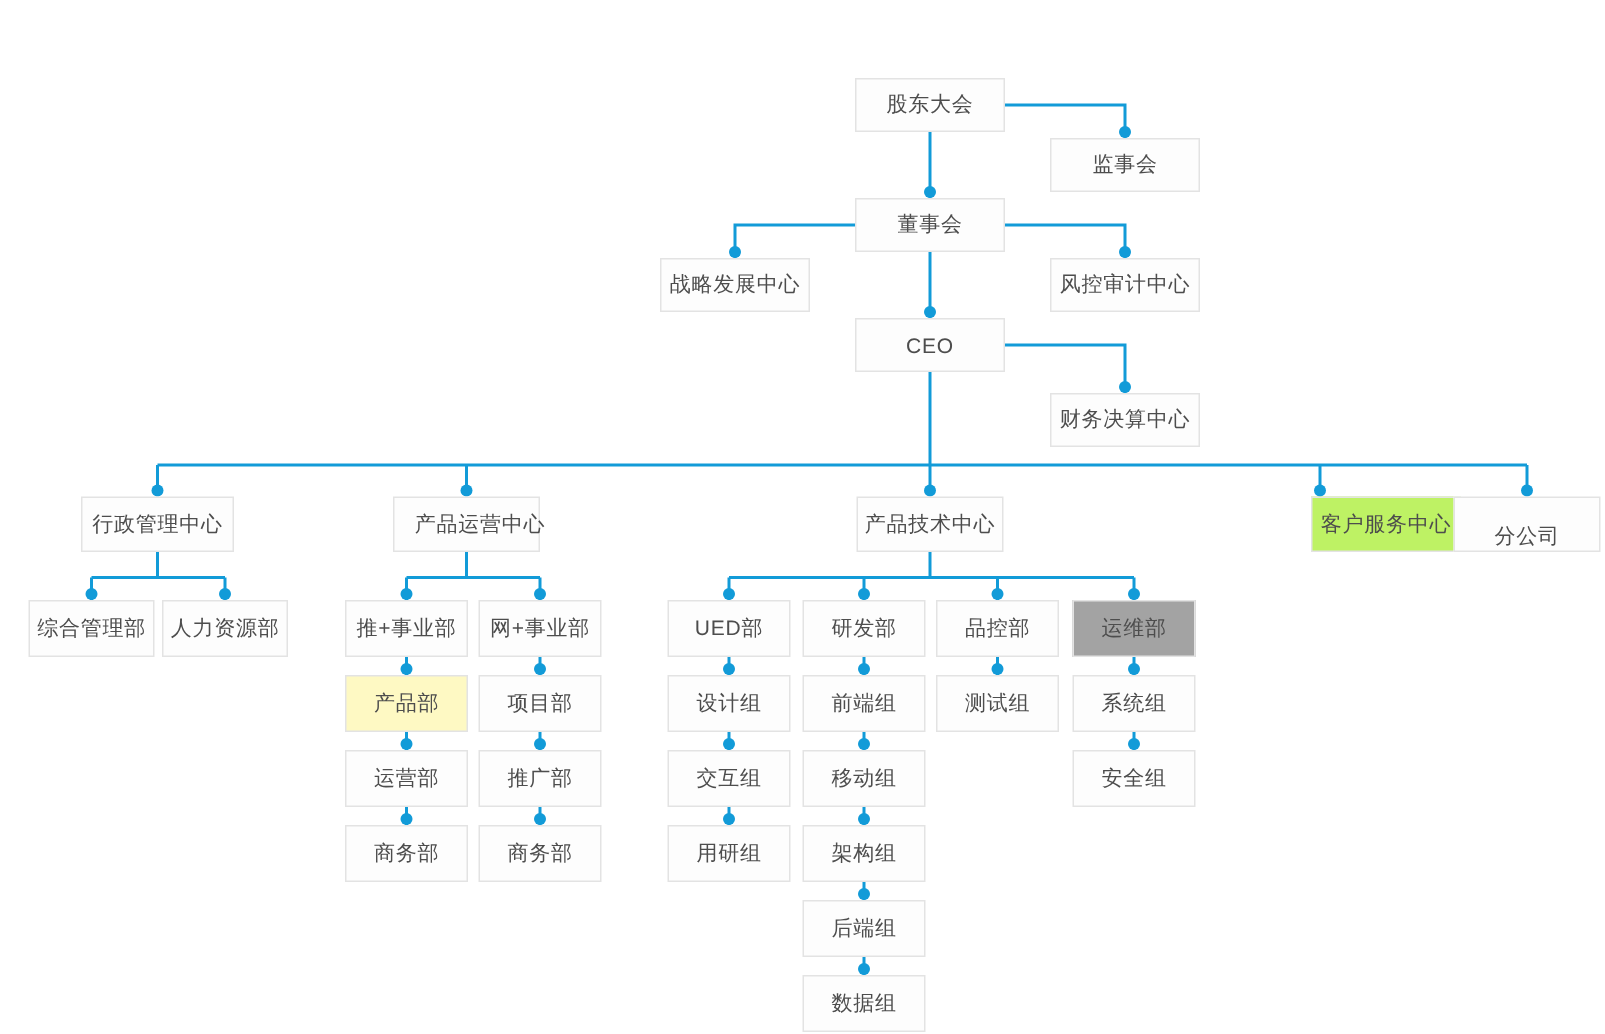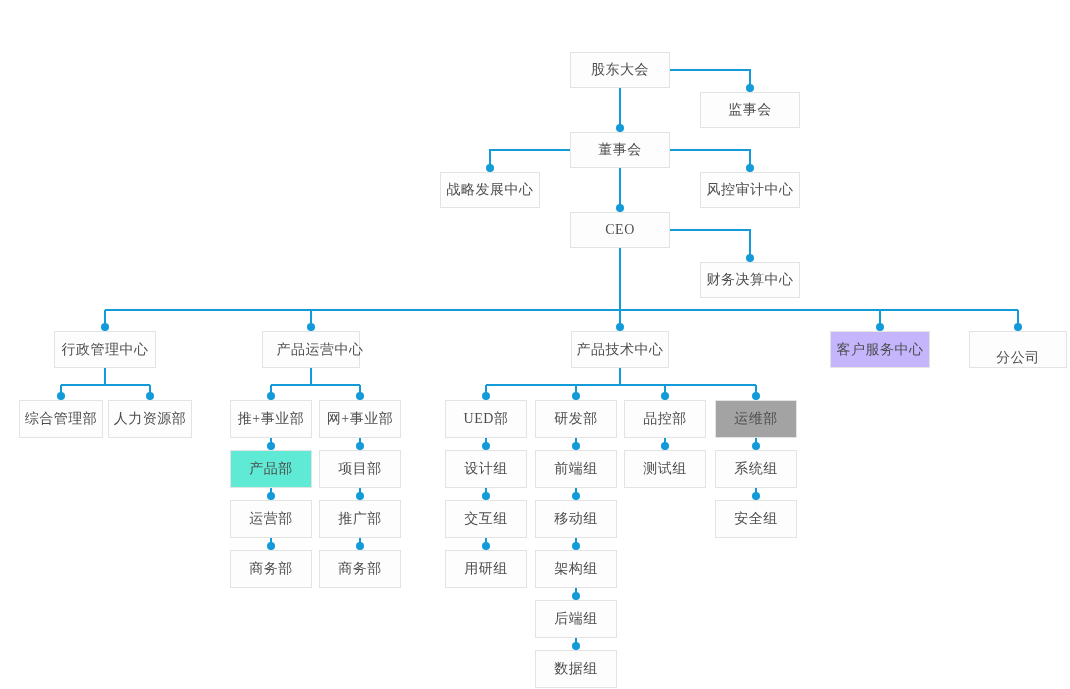--- a/index.html
+++ b/index.html
@@ -29,21 +29,21 @@
     letter-spacing: 0.5px;
     z-index: 2;
   }
   .node span {
     white-space: nowrap;
   }
 </style>
 </head>
 <body>
 
-<div class="canvas" style="background: rgb(255, 255, 255); font-family: Liberation Serif, serif;">
+<div class="canvas" style="background: rgb(255, 255, 255);">
   <svg id="connectors" xmlns="http://www.w3.org/2000/svg" width="1070" height="689">
       <path d="M 670 70 H 750 V 92" fill="none" stroke="#129bd8" stroke-width="2"></path>
       <circle cx="750" cy="88" r="4" fill="#129bd8"></circle>
       <path d="M 620 88 V 132" fill="none" stroke="#129bd8" stroke-width="2"></path>
       <circle cx="620" cy="128" r="4" fill="#129bd8"></circle>
       <path d="M 570 150 H 490 V 172" fill="none" stroke="#129bd8" stroke-width="2"></path>
       <circle cx="490" cy="168" r="4" fill="#129bd8"></circle>
       <path d="M 670 150 H 750 V 172" fill="none" stroke="#129bd8" stroke-width="2"></path>
       <circle cx="750" cy="168" r="4" fill="#129bd8"></circle>
       <path d="M 620 168 V 212" fill="none" stroke="#129bd8" stroke-width="2"></path>
@@ -143,39 +143,39 @@
       </div>
       <div class="node" style="left: 54px; top: 331px; width: 102px; height: 37px; background: rgb(253, 253, 253); border: 1px solid rgb(227, 227, 227); color: rgb(77, 77, 77);">
         <span>行政管理中心</span>
       </div>
       <div class="node" style="left: 262px; top: 331px; width: 98px; height: 37px; background: rgb(253, 253, 253); border: 1px solid rgb(227, 227, 227); color: rgb(77, 77, 77); padding-left: 18px;">
         <span>产品运营中心</span>
       </div>
       <div class="node" style="left: 571px; top: 331px; width: 98px; height: 37px; background: rgb(253, 253, 253); border: 1px solid rgb(227, 227, 227); color: rgb(77, 77, 77);">
         <span>产品技术中心</span>
       </div>
-      <div class="node" style="left: 830px; top: 331px; width: 100px; height: 37px; background: #c4b5fd; border: 1px solid rgb(227, 227, 227); color: rgb(77, 77, 77);">
+      <div class="node" style="left: 874px; top: 331px; width: 100px; height: 37px; background: #bef264; border: 1px solid rgb(227, 227, 227); color: rgb(77, 77, 77);">
         <span>客户服务中心</span>
       </div>
       <div class="node" style="left: 969px; top: 331px; width: 98px; height: 37px; background: rgb(253, 253, 253); border: 1px solid rgb(227, 227, 227); color: rgb(77, 77, 77); align-items: flex-end;">
         <span>分公司</span>
       </div>
       <div class="node" style="left: 19px; top: 400px; width: 84px; height: 38px; background: rgb(253, 253, 253); border: 1px solid rgb(227, 227, 227); color: rgb(77, 77, 77);">
         <span>综合管理部</span>
       </div>
       <div class="node" style="left: 108px; top: 400px; width: 84px; height: 38px; background: rgb(253, 253, 253); border: 1px solid rgb(227, 227, 227); color: rgb(77, 77, 77);">
         <span>人力资源部</span>
       </div>
       <div class="node" style="left: 230px; top: 400px; width: 82px; height: 38px; background: rgb(253, 253, 253); border: 1px solid rgb(227, 227, 227); color: rgb(77, 77, 77);">
         <span>推+事业部</span>
       </div>
       <div class="node" style="left: 319px; top: 400px; width: 82px; height: 38px; background: rgb(253, 253, 253); border: 1px solid rgb(227, 227, 227); color: rgb(77, 77, 77);">
         <span>网+事业部</span>
       </div>
-      <div class="node" style="left: 230px; top: 450px; width: 82px; height: 38px; background: #5eead4; border: 1px solid rgb(227, 227, 227); color: rgb(77, 77, 77);">
+      <div class="node" style="left: 230px; top: 450px; width: 82px; height: 38px; background: #fef9c3; border: 1px solid rgb(227, 227, 227); color: rgb(77, 77, 77);">
         <span>产品部</span>
       </div>
       <div class="node" style="left: 319px; top: 450px; width: 82px; height: 38px; background: rgb(253, 253, 253); border: 1px solid rgb(227, 227, 227); color: rgb(77, 77, 77);">
         <span>项目部</span>
       </div>
       <div class="node" style="left: 230px; top: 500px; width: 82px; height: 38px; background: rgb(253, 253, 253); border: 1px solid rgb(227, 227, 227); color: rgb(77, 77, 77);">
         <span>运营部</span>
       </div>
       <div class="node" style="left: 319px; top: 500px; width: 82px; height: 38px; background: rgb(253, 253, 253); border: 1px solid rgb(227, 227, 227); color: rgb(77, 77, 77);">
         <span>推广部</span>

